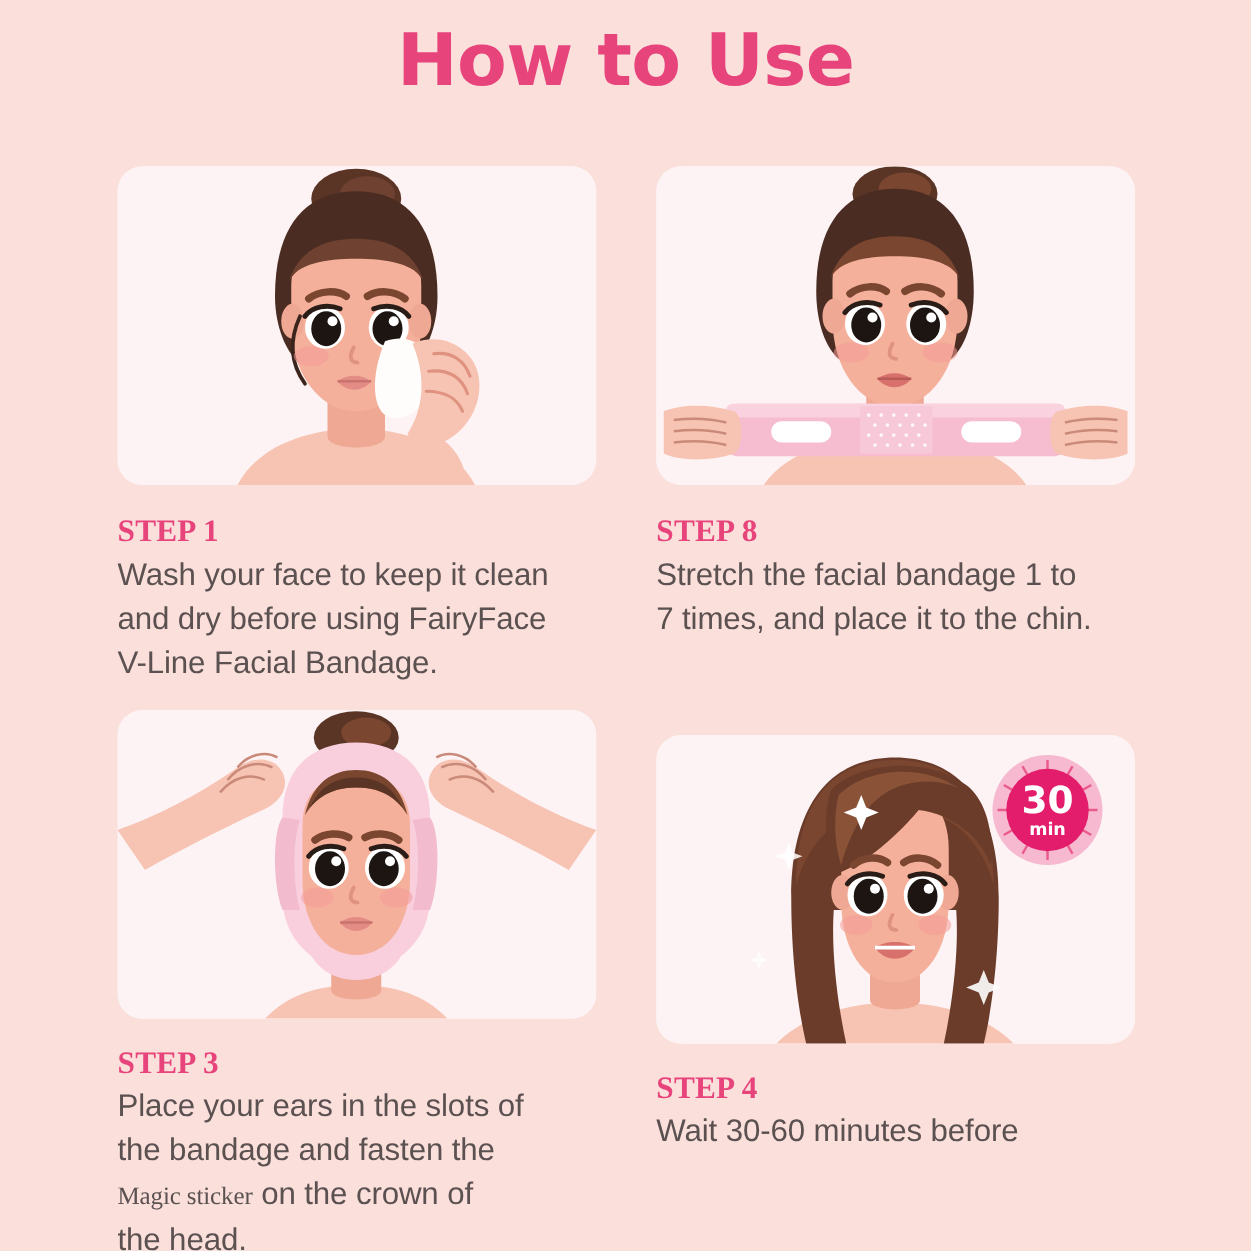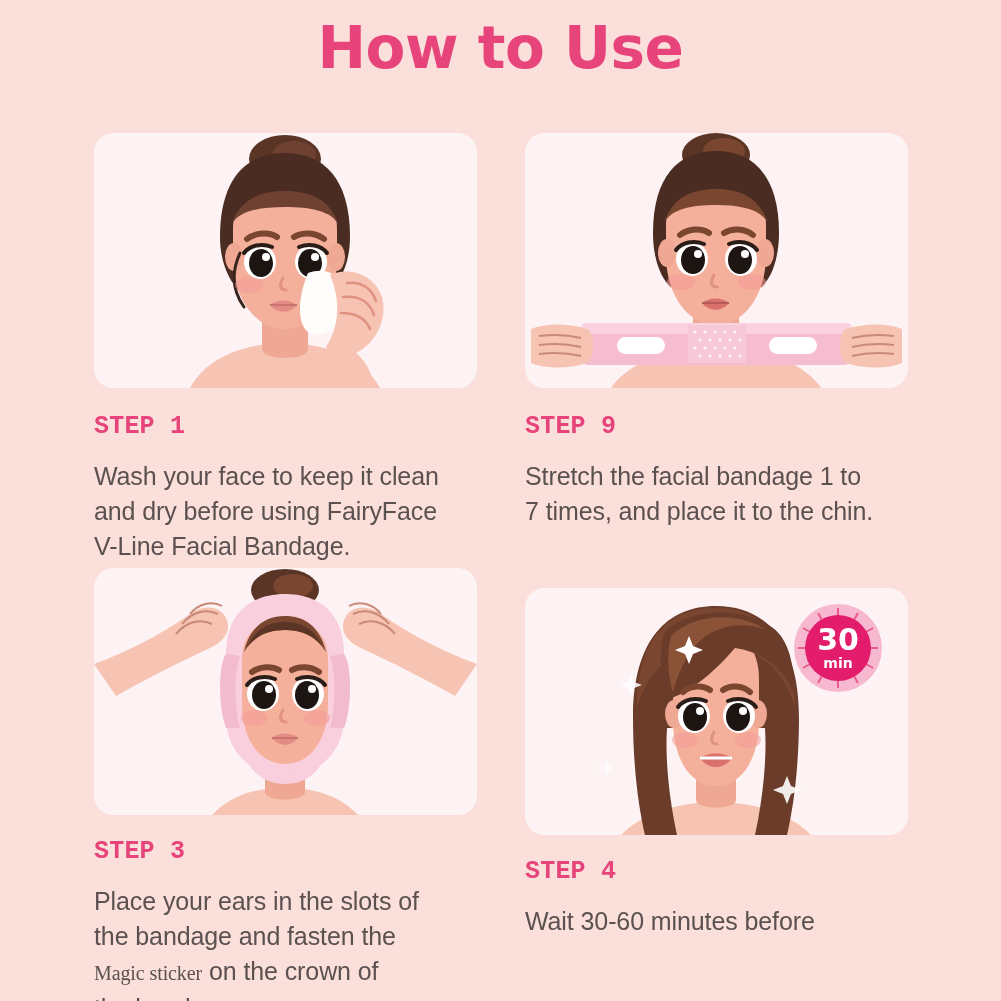--- a/index.html
+++ b/index.html
@@ -36,25 +36,25 @@
     background:#FDF3F4;
     overflow:hidden;
   }
   .cell.c3 .card,.cell.c4 .card{height:247px;}
 
   .steplabel{
     margin-top:24px;
     font-size:25px;font-weight:bold;
     color:#E8447C;
     letter-spacing:0.2px;
-    font-family:Liberation Mono, monospace;
+    font-family:Liberation Serif, serif;
   }
   .cell.c3 .steplabel,.cell.c4 .steplabel{margin-top:22px;}
   .stepbody{
-    margin-top:18px;
+    margin-top:3px;
     font-size:25px;
     line-height:35px;
     color:#5B5150;
     width:400px;
     letter-spacing:-0.1px;
   }
   .stepbody .magic{font-family:Liberation Serif, serif;font-size:20px;}
 
   
   .ill{position:absolute;left:0;top:0;width:383px;height:255px;}
@@ -204,21 +204,21 @@
             <path d="M14 212 C30 210 44 211 56 214" stroke="#C98A7A" stroke-width="2" fill="none"></path>
             <path d="M14 221 C30 219 44 220 56 223" stroke="#C98A7A" stroke-width="2" fill="none"></path>
 
             <path d="M377 196 C363 190 339 190 321 196 C313 199 313 226 321 230 C339 236 363 236 377 230 Z" fill="#F7C3B2"></path>
             <path d="M369 203 C353 201 339 202 327 205" stroke="#C98A7A" stroke-width="2" fill="none"></path>
             <path d="M369 212 C353 210 339 211 327 214" stroke="#C98A7A" stroke-width="2" fill="none"></path>
             <path d="M369 221 C353 219 339 220 327 223" stroke="#C98A7A" stroke-width="2" fill="none"></path>
           </svg>
         </div>
       </div>
-      <div class="steplabel">STEP 9</div>
+      <div class="steplabel">STEP 8</div>
       <div class="stepbody">
         <div>Stretch the facial bandage 1 to</div>
         <div>7 times, and place it to the chin.</div>
       </div>
     </div>
 
     <div class="cell c3">
       <div class="card">
         <div class="ill">
           <svg width="383" height="247" viewBox="0 0 383 247">

